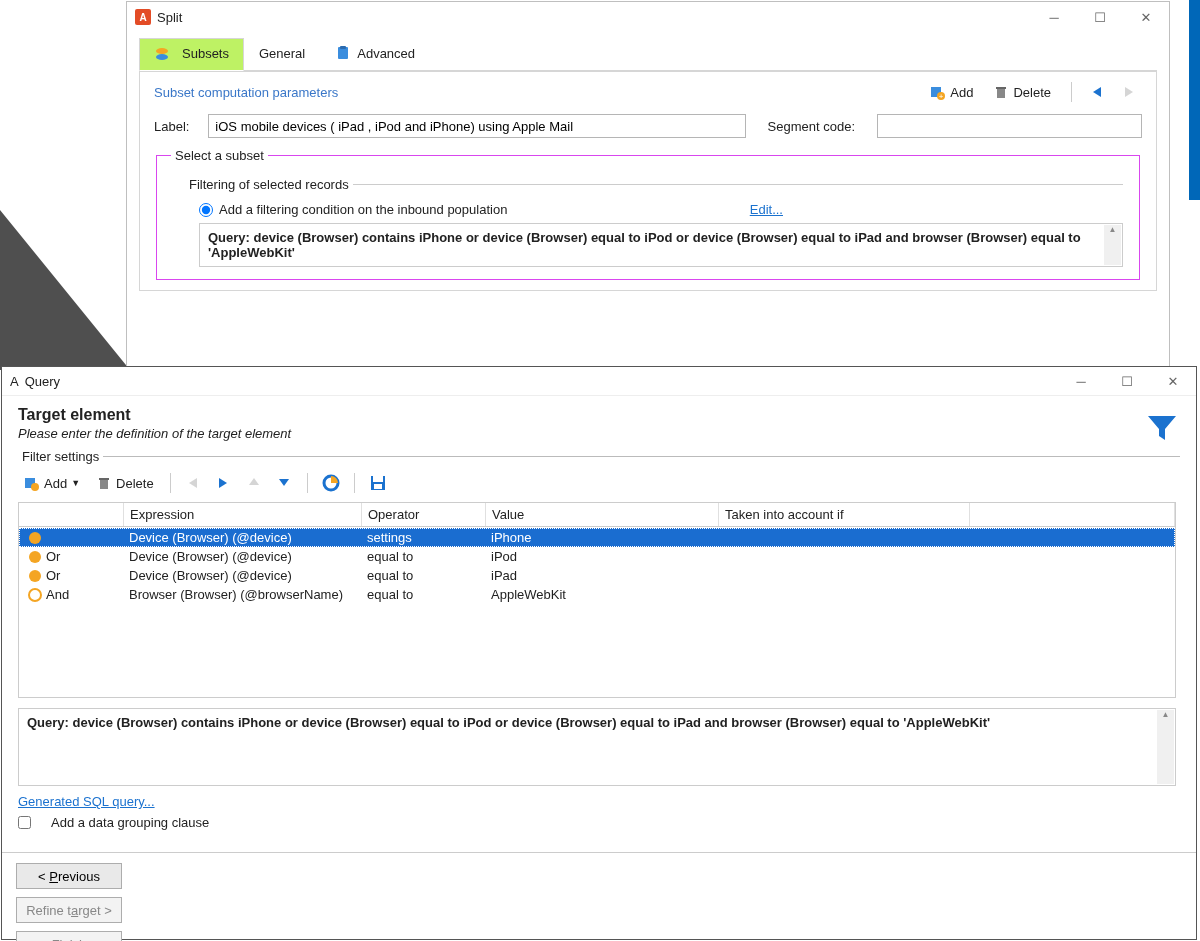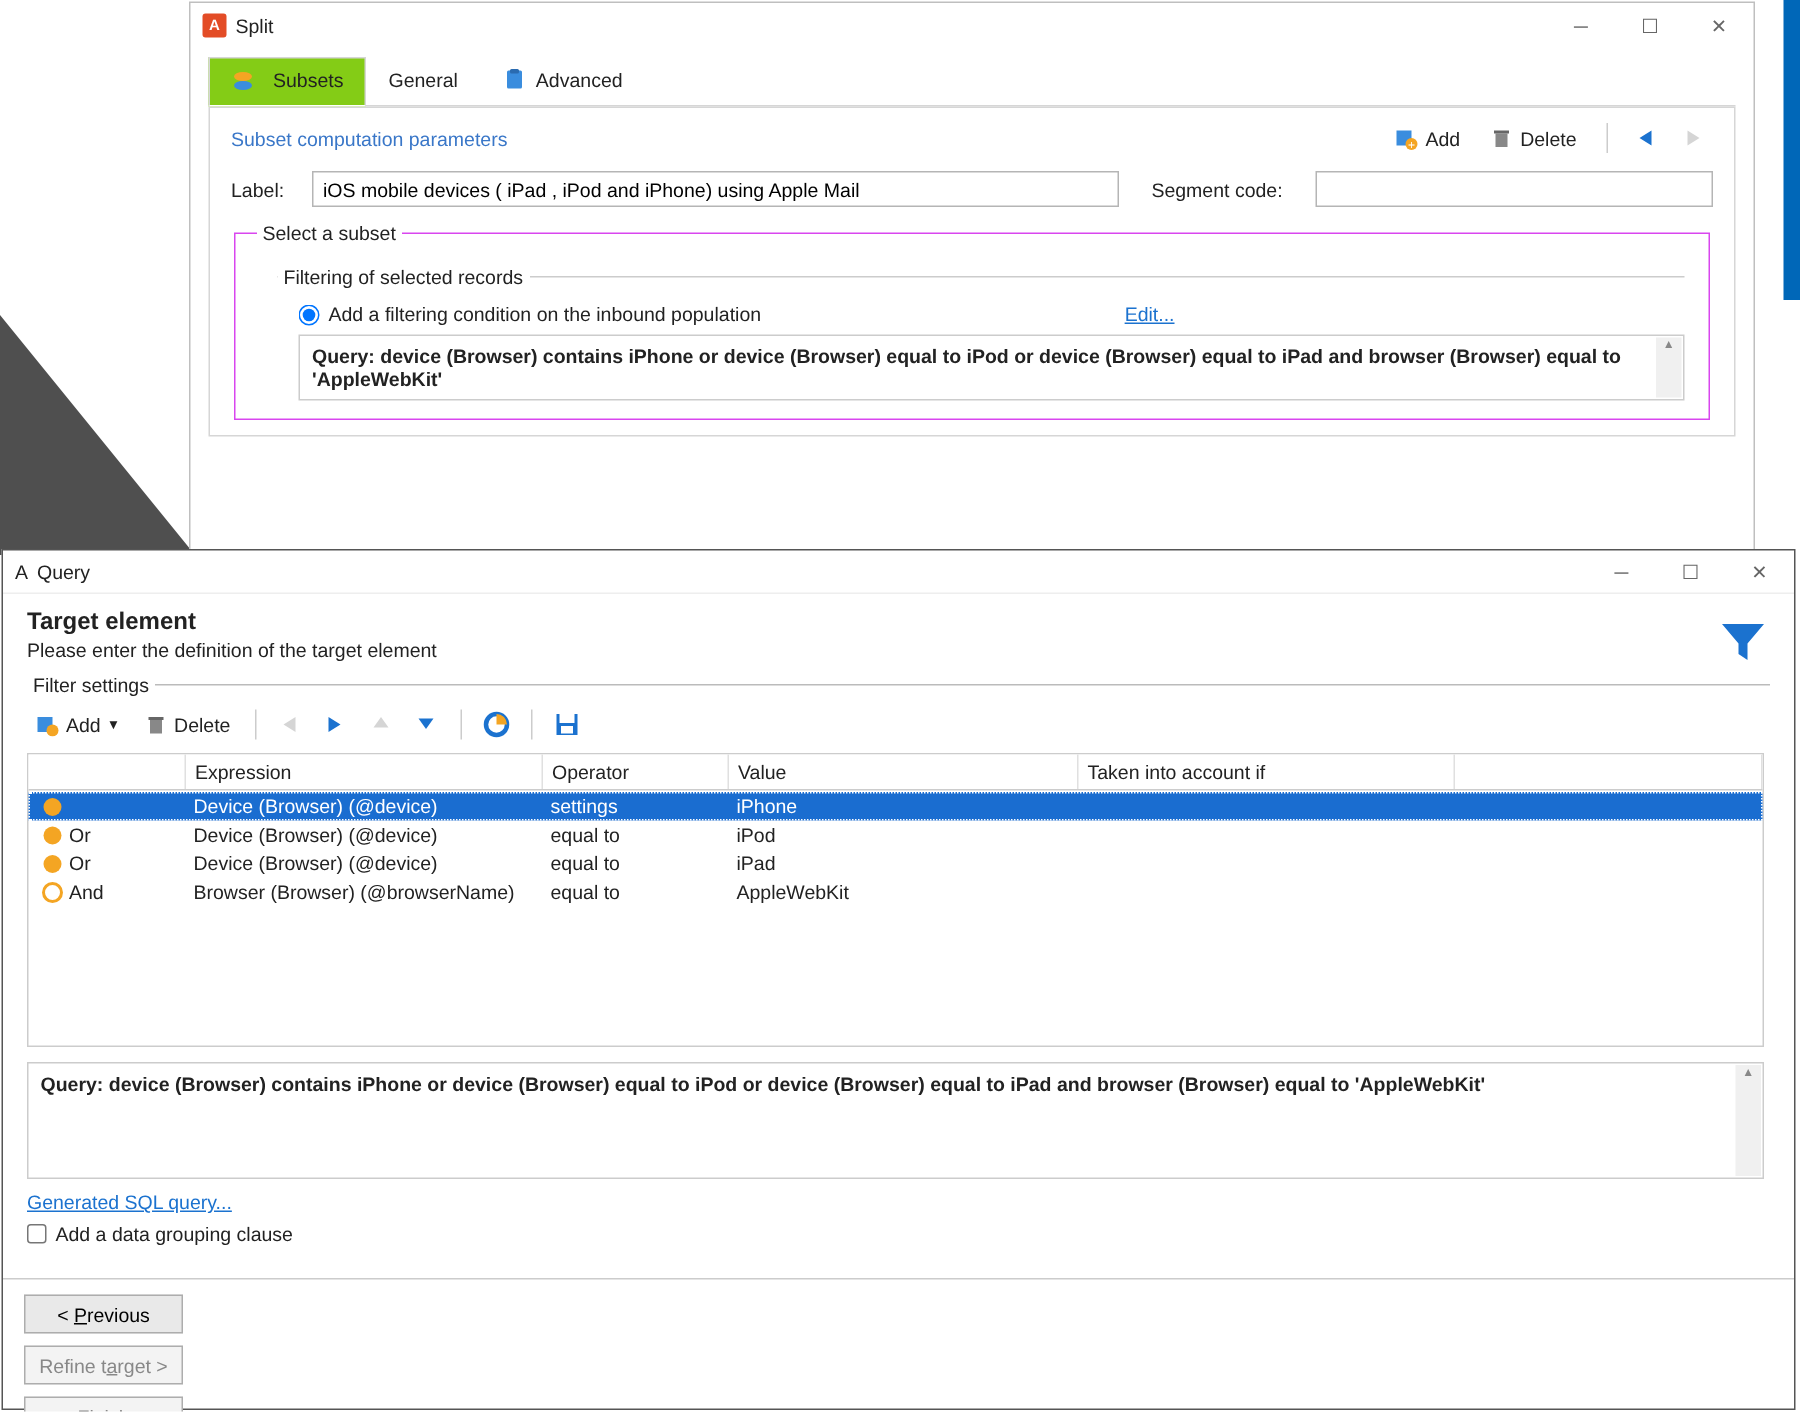--- a/index.html
+++ b/index.html
@@ -16,21 +16,21 @@
 .split-window { position: absolute; left: 126px; top: 1px; width: 1044px; height: 370px;
   background: #fff; border: 1px solid #bfbfbf; }
 .titlebar { height: 30px; display: flex; align-items: center; padding-left: 8px; gap: 6px; }
 .titlebar .logo { width: 16px; height: 16px; background: #e34c26; border-radius: 2px; display:flex;align-items:center;justify-content:center;color:#fff;font-size:10px;font-weight:bold;}
 .titlebar .title { flex: 1; }
 .wincontrols { display: flex; }
 .wincontrols .wc { width: 46px; height: 28px; display: flex; align-items: center; justify-content: center; color:#666; }
 
 .tabs { display: flex; margin: 6px 12px 0 12px; border-bottom: 1px solid #d6d6d6; }
 .tab { display: flex; align-items: center; gap: 6px; padding: 6px 14px 8px 14px; border: 1px solid transparent; }
-.tab.active { border: 1px solid #d6d6d6; border-bottom: 1px solid #fff; margin-bottom:-1px; background:#84cc16;gap:12px; }
+.tab.active { border: 1px solid #d6d6d6; border-bottom: 1px solid #fff; margin-bottom:-1px; background:#bef264;gap:12px; }
 .tab .ticon { width:16px; height:16px; }
 
 .panel { border: 1px solid #d6d6d6; margin: 0 12px 12px 12px; padding: 10px 14px; }
 .panel-head { display:flex; align-items:center; gap:8px; }
 .panel-head .ptitle { color:#3a77c8; flex:1; }
 .toolbtn { display:flex; align-items:center; gap:4px; padding:2px 6px; color:#222; }
 .toolbtn .ic { width:16px; height:16px; }
 .vsep { width:1px; height:20px; background:#ccc; margin:0 6px; }
 .arrowbtn { width:24px; height:20px; display:flex;align-items:center;justify-content:center;}
 
@@ -47,21 +47,21 @@
 .editlink { color:#1b72cf; text-decoration:underline; margin-left:auto; padding-right:340px;}
 .querybox { border:1px solid #ccc; margin:6px 0 0 14px; padding:6px 8px; font-weight:bold; position:relative;}
 .querybox .sb { position:absolute; right:1px; top:1px; bottom:1px; width:17px; background:#f0f0f0; display:flex; justify-content:center; }
 .querybox .sb::before { content:"▲"; font-size:8px; color:#888; }
 
 
 .query-window { position:absolute; left:1px; top:366px; width:1196px; height:574px; background:#fff; border:1px solid #555; }
 .qtitlebar { height:28px; display:flex; align-items:center; padding-left:8px; gap:6px; }
 .qbody { padding: 10px 16px 4px 16px; border-top:1px solid #eee; }
 .qh { font-size:16px; font-weight:600; margin:0; }
-.qsub { margin:2px 0 8px 0; }
+.qsub { margin:2px 0 8px 0;font-style:italic; }
 .funnel { position:absolute; right:18px; top:45px; color:#1b72cf; }
 fieldset.fs { border:none; border-top:1px solid #bbb; margin:8px 0 4px 0; padding:6px 4px 0 0; }
 fieldset.fs legend { padding:0 4px; font-size:13px; }
 .fc-head { display:flex; align-items:center; gap:4px; padding:2px 0;}
 .fc-head .ptitle { color:#3a77c8; flex:1; }
 .iconbtn { width:26px; height:22px; display:flex;align-items:center;justify-content:center;}
 
 .grid { border:1px solid #ccc; margin-top:6px; }
 .gridhead { display:flex; background:#fff; border-bottom:1px solid #ccc; font-size:13px; }
 .gridhead div { padding:4px 6px; border-right:1px solid #e0e0e0; }
@@ -72,21 +72,21 @@
 .gridrow .c-logic{display:flex;align-items:center;gap:4px;padding-left:8px;}
 .gridrow .c-expr{padding-left:4px;}
 .gridrow .c-op,.gridrow .c-val{padding-left:4px;}
 .cond-ic{width:14px;height:14px;}
 
 .qsummary { border:1px solid #ccc; padding:6px 22px 6px 8px; font-weight:bold; position:relative; height:78px; }
 .qsummary .sb { position:absolute; right:1px; top:1px; bottom:1px; width:17px; background:#f0f0f0; display:flex; justify-content:center; }
 .qsummary .sb::before { content:"▲"; font-size:8px; color:#888; }
 
 .sqllink { color:#1b72cf; text-decoration:underline; display:inline-block; margin:8px 0 4px 0;}
-.checkrow { display:flex; align-items:center; gap:6px; margin:2px 0 14px 0;}
+.checkrow { display:flex; align-items:center; gap:20px; margin:2px 0 14px 0;}
 .checkrow input{margin:0;}
 
 .dlgbuttons { border-top:1px solid #ccc; padding:10px 14px; display:flex; justify-content:flex-end; gap:8px;flex-direction:column; }
 .dlgbuttons button { width:106px; height:26px; border:1px solid #adadad; background:#e9e9e9; font-size:13px; }
 .dlgbuttons button.disabled { color:#888; background:#f3f3f3; } 
 .u { text-decoration: underline; }
 </style>
 </head>
 <body>
 

